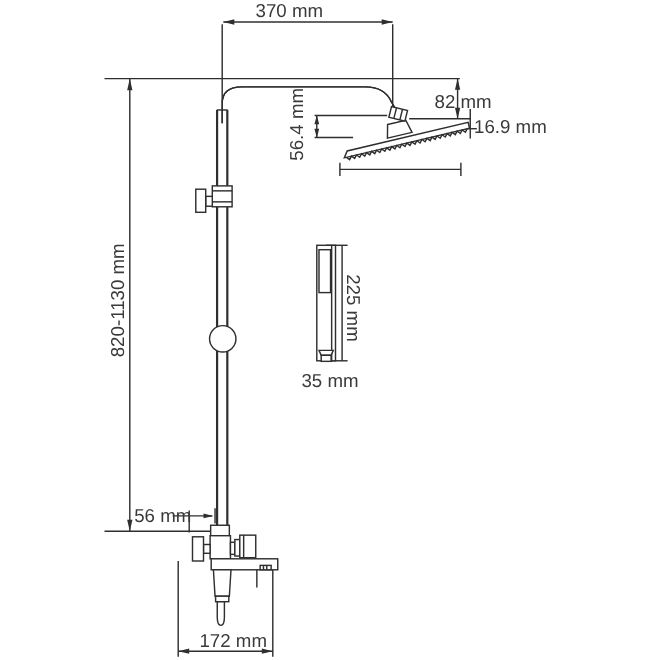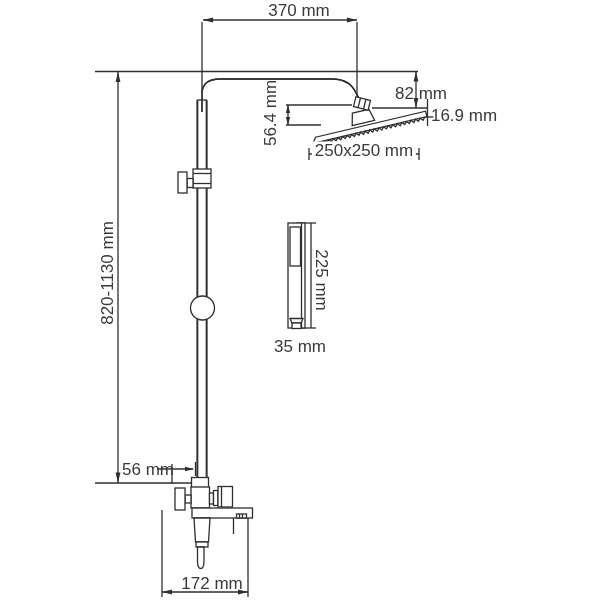--- a/index.html
+++ b/index.html
@@ -142,24 +142,23 @@
       <rect class="wf" x="236.5" y="514" width="10" height="4"></rect>
       <line x1="239.5" y1="514" x2="239.5" y2="518"></line>
       <line x1="242.5" y1="514" x2="242.5" y2="518"></line>
       <line x1="233.5" y1="518" x2="233.5" y2="534"></line>
       <polygon class="wf" points="194,518 210,518 208.5,542 195.5,542"></polygon>
       <rect class="wf" x="196" y="542" width="12" height="5"></rect>
       <path class="wf" d="M197.5,547 L197.5,561 Q197.5,568.5 200.8,568.5 Q204,568.5 204,561 L204,547 Z"></path>
     </g>
   </svg>
 
-  <div class="lbl" style="left:263px;top:10px;margin-left:36px;">370 mm</div>
+  <div class="lbl" style="left:263px;top:10px;">370 mm</div>
   <div class="lbl" style="left:421px;top:93px;">82 mm</div>
   <div class="lbl" style="left:464px;top:115px;">16.9 mm</div>
   <div class="lbl rotccw" style="left:270px;top:113px;">56.4 mm</div>
-  <div class="lbl bgwhite" style="left:364px;top:150px;">250x250 mm</div>
   <div class="lbl rotccw" style="left:107px;top:273px;">820-1130 mm</div>
   <div class="lbl rotcw" style="left:321px;top:280px;">225 mm</div>
   <div class="lbl" style="left:300px;top:346px;">35 mm</div>
   <div class="lbl" style="left:148px;top:457px;margin-top:12px;">56 mm</div>
   <div class="lbl" style="left:212px;top:583px;">172 mm</div>
 
 </div>
 
 </body></html>

